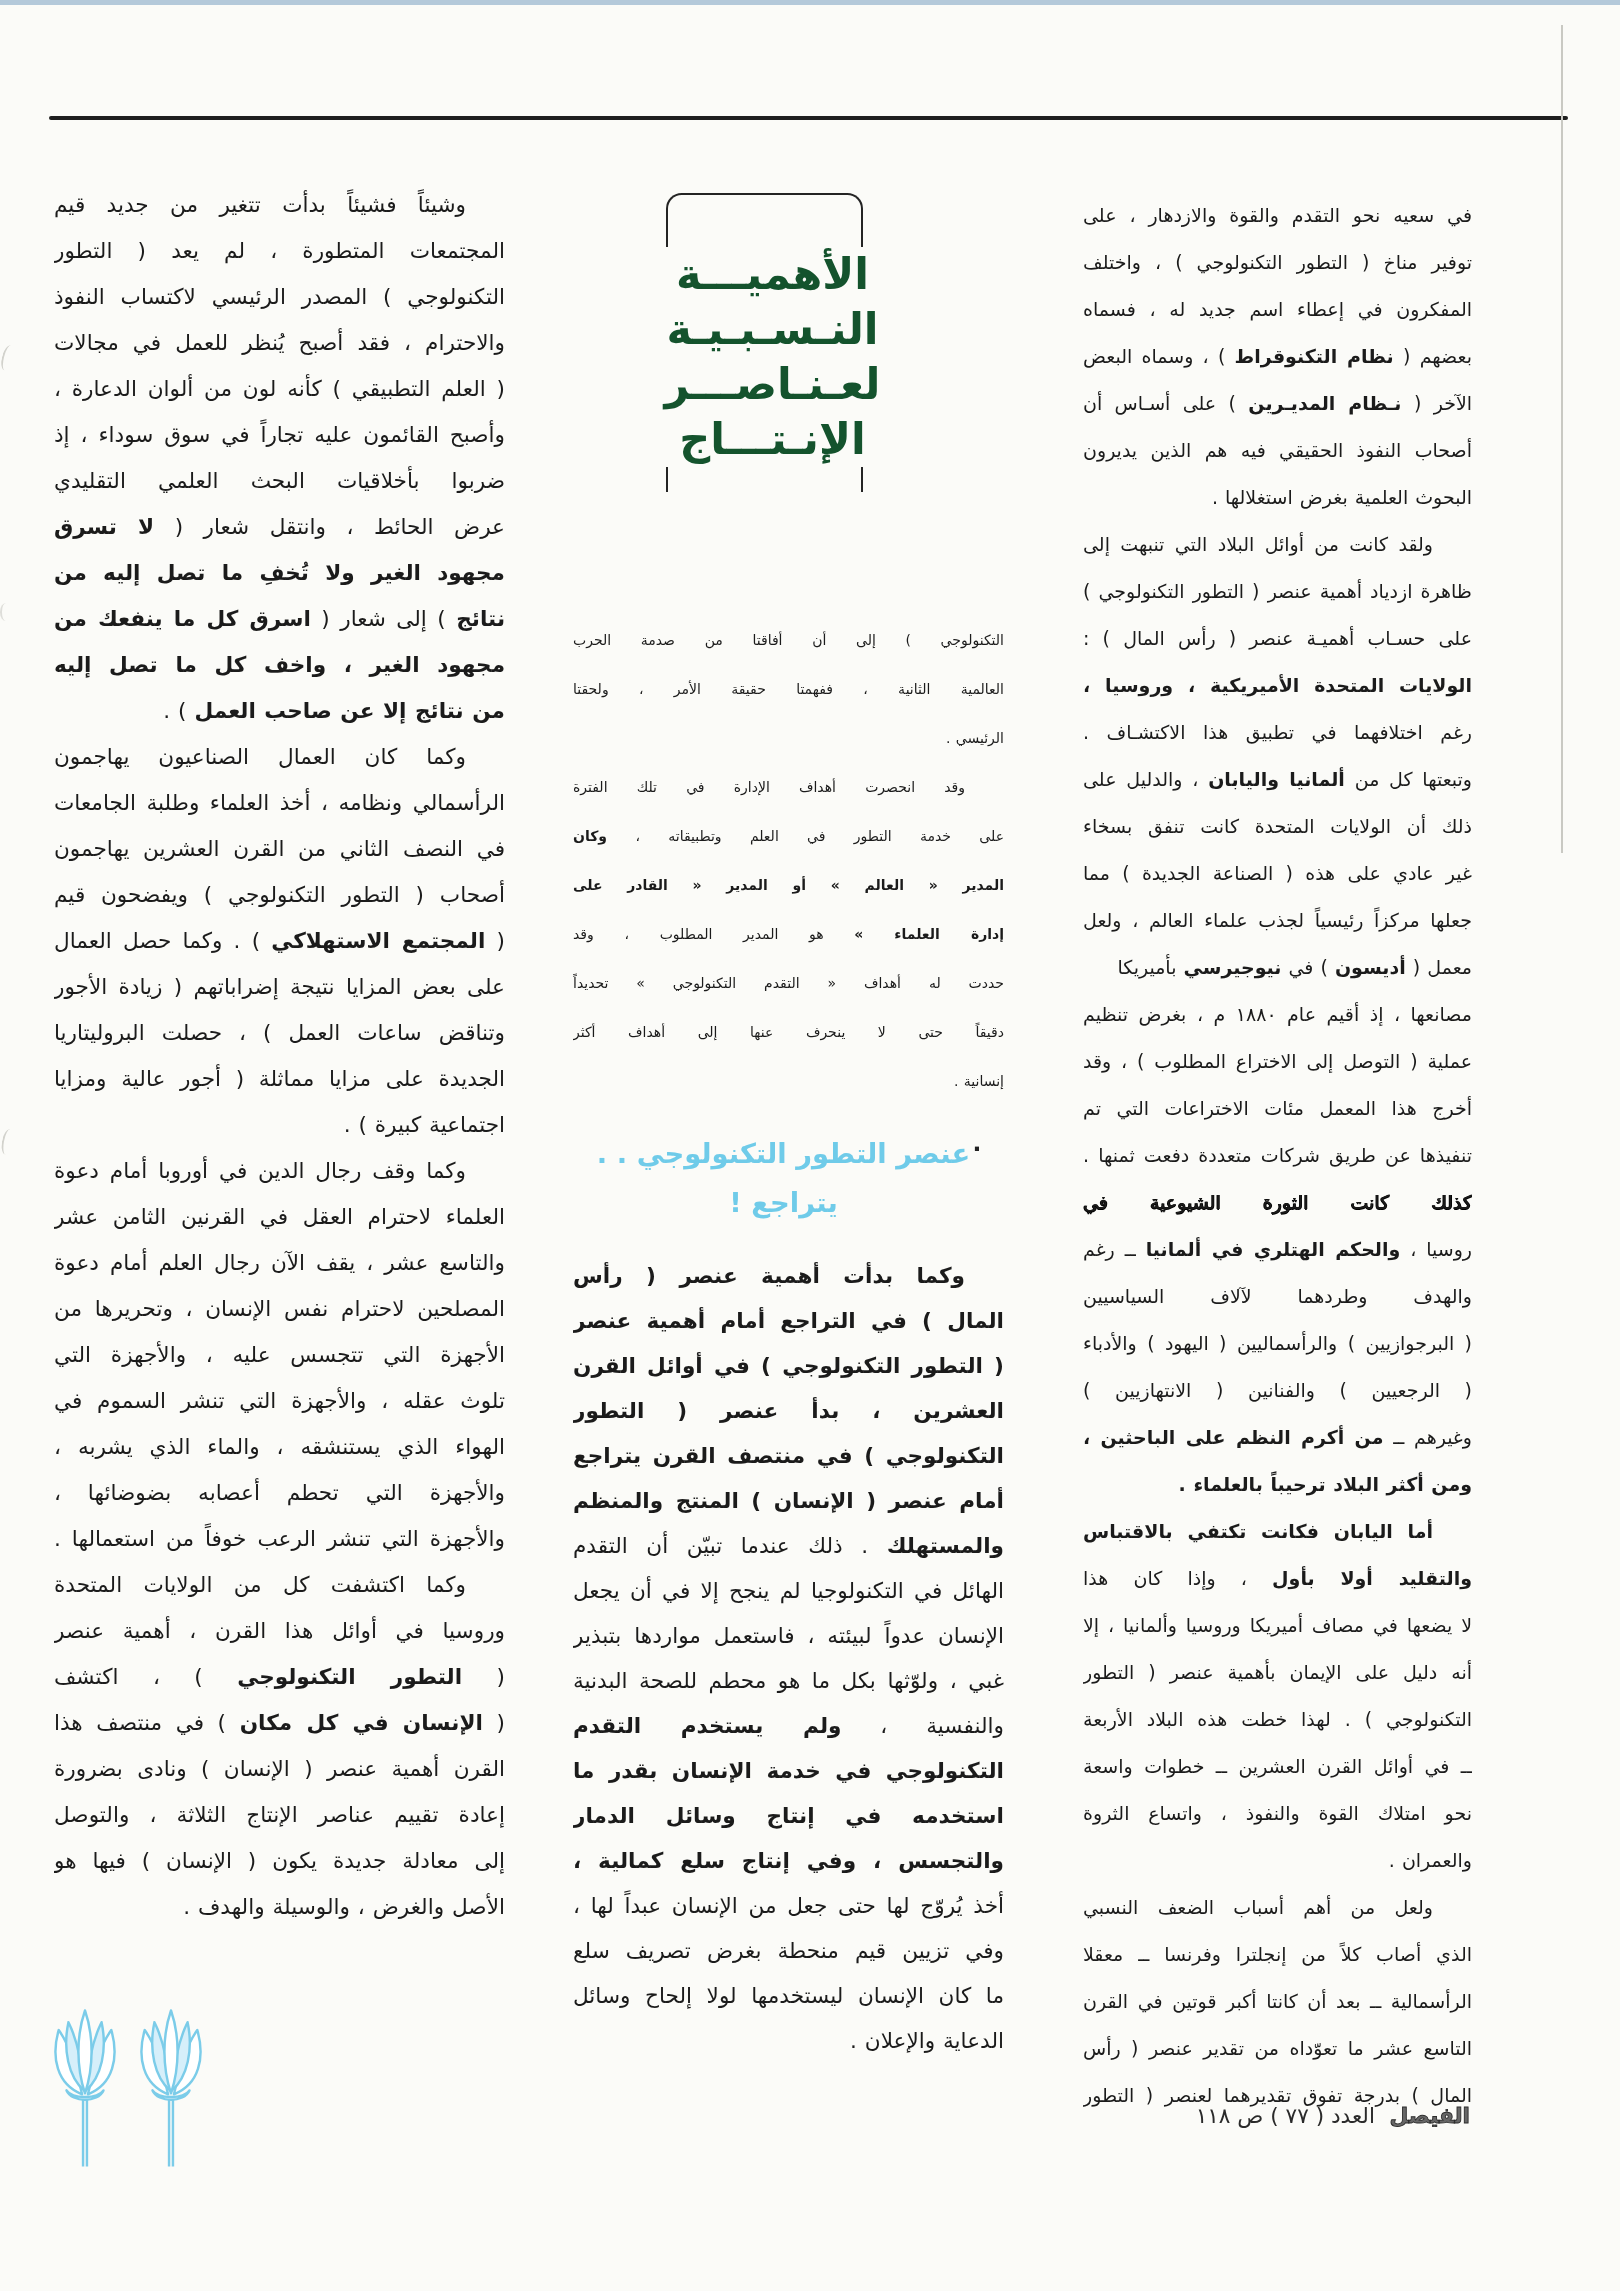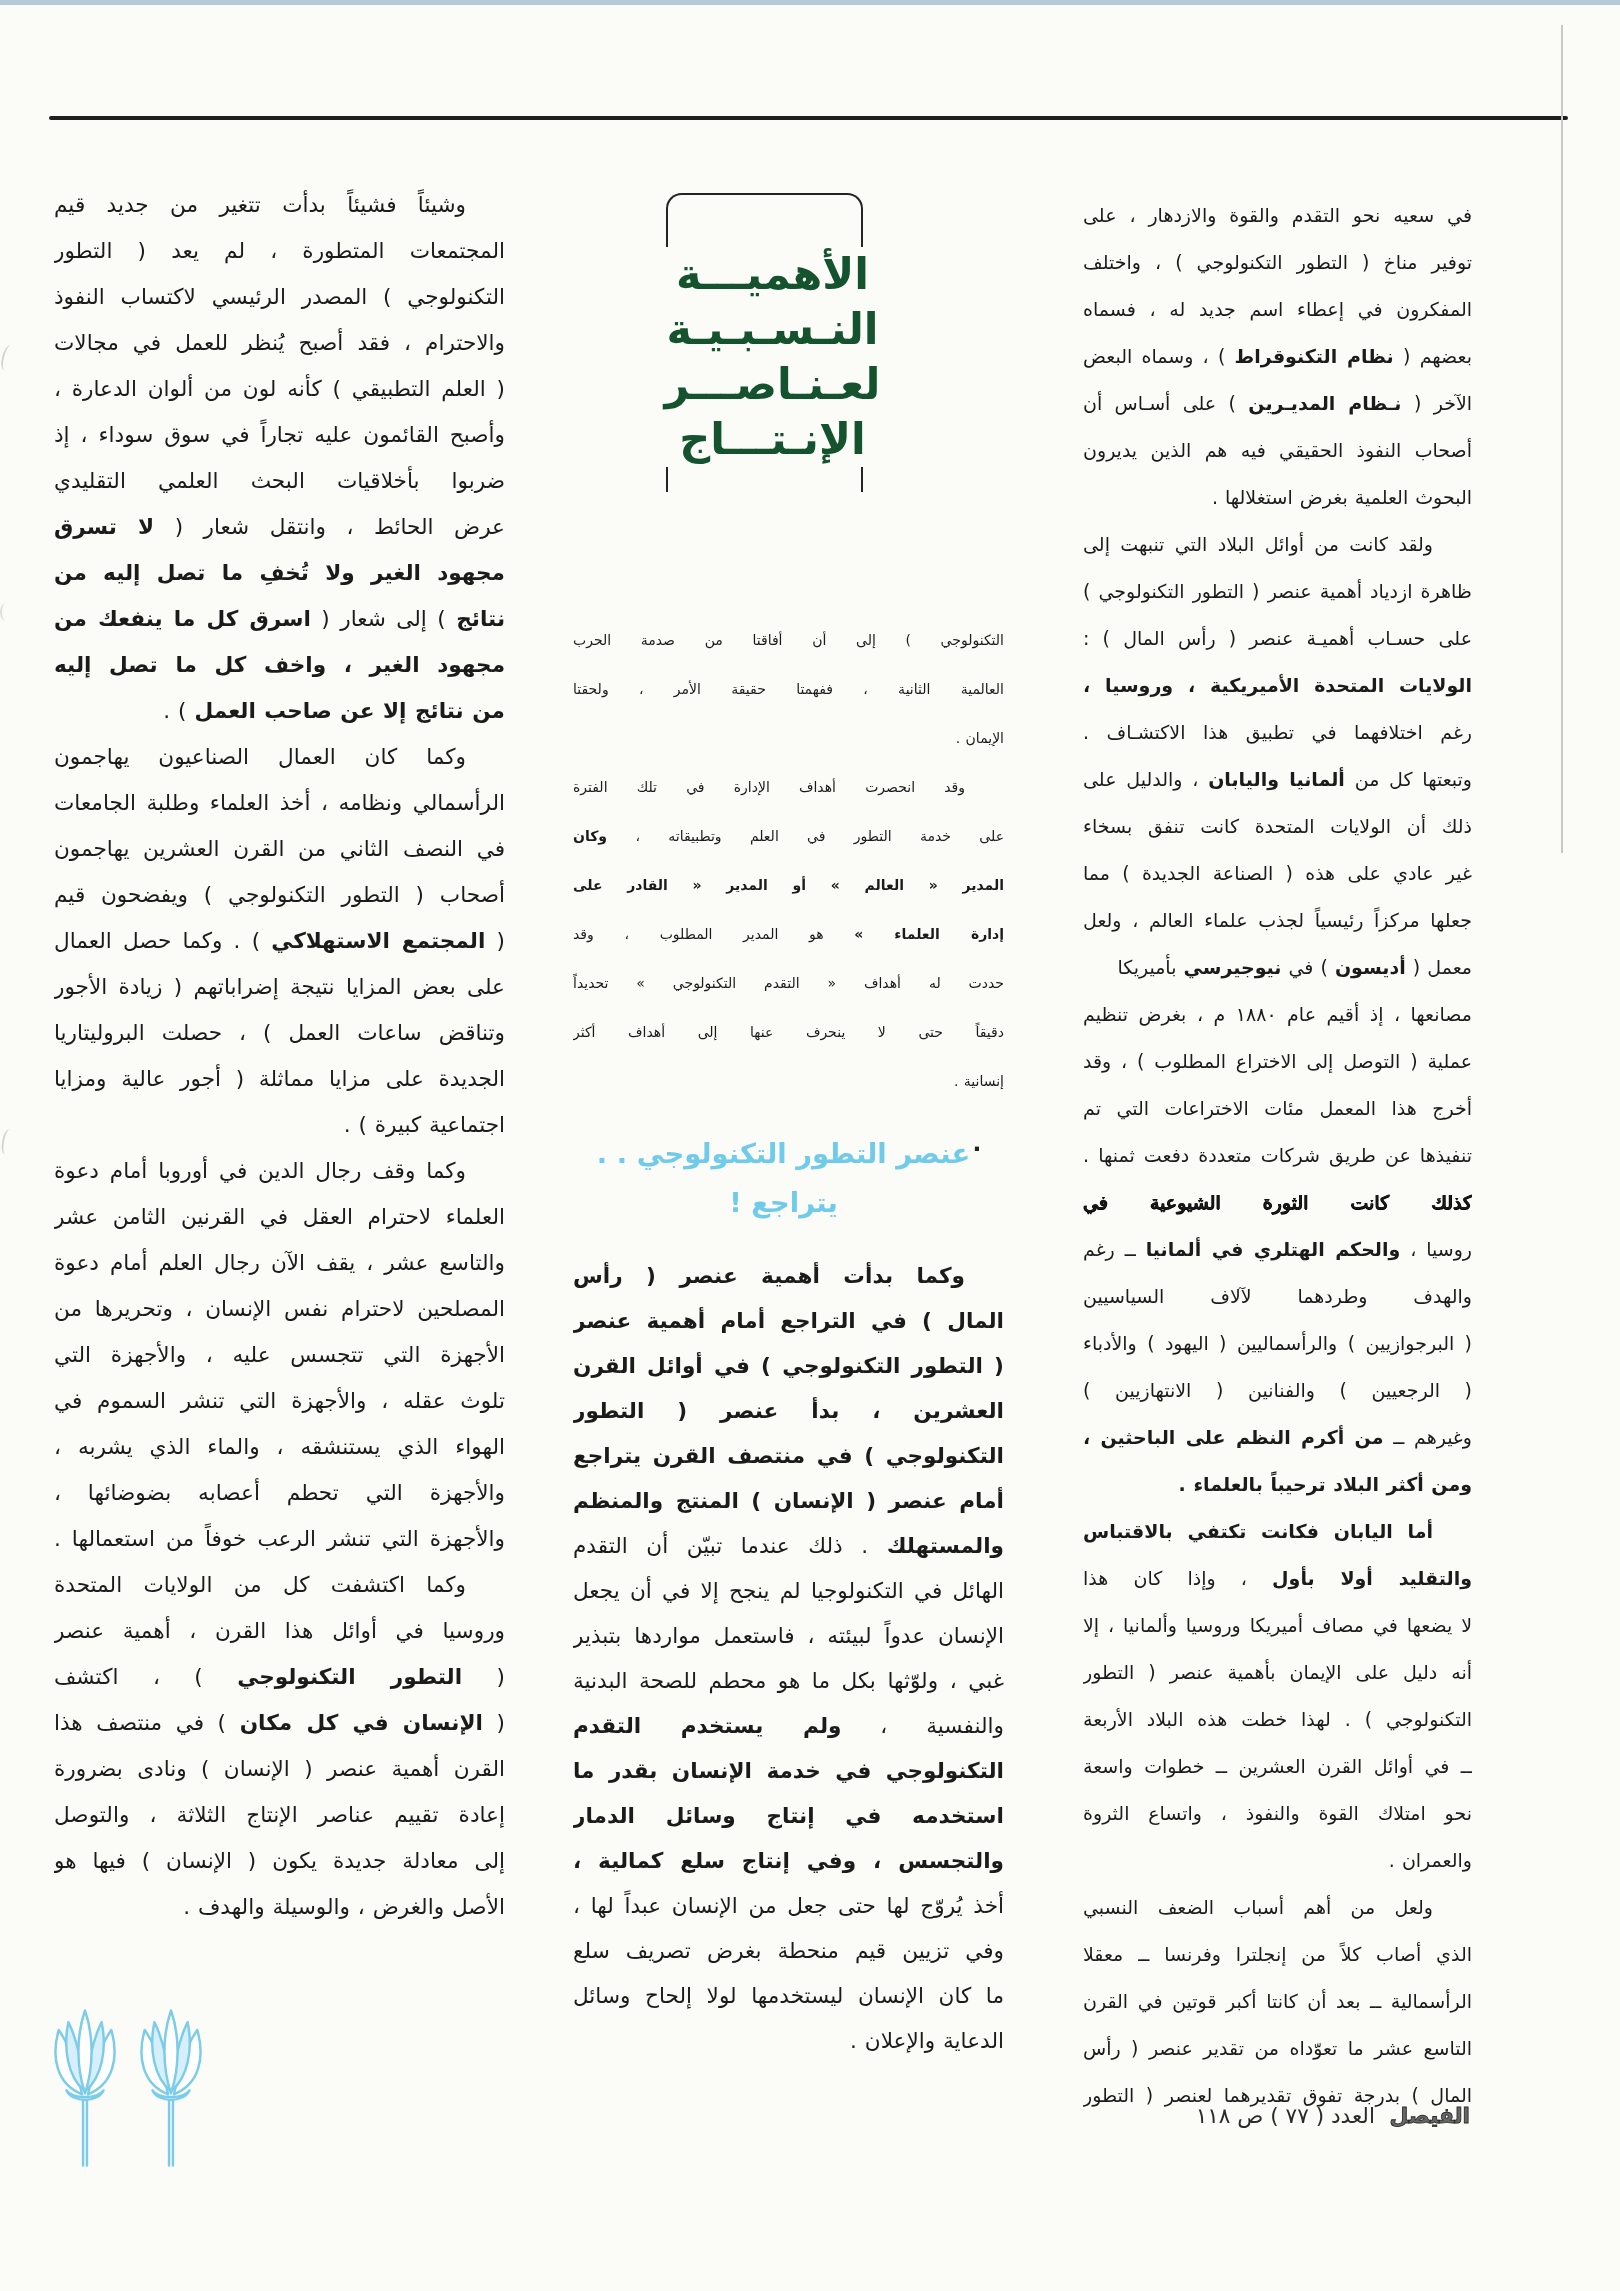--- a/index.html
+++ b/index.html
@@ -127,21 +127,21 @@
     <div class="line end"><span>والعمران .</span></div>
     <div class="line ind"><span>ولعل من أهم أسباب الضعف النسبي</span></div>
     <div class="line"><span>الذي أصاب كلاً من إنجلترا وفرنسا ــ معقلا</span></div>
     <div class="line"><span>الرأسمالية ــ بعد أن كانتا أكبر قوتين في القرن</span></div>
     <div class="line"><span>التاسع عشر ما تعوّداه من تقدير عنصر ( رأس</span></div>
     <div class="line"><span>المال ) بدرجة تفوق تقديرهما لعنصر ( التطور</span></div>
   </div>
 <div class="col" id="col-mid-pre">
     <div class="line"><span>التكنولوجي ) إلى أن أفاقتا من صدمة الحرب</span></div>
     <div class="line"><span>العالمية الثانية ، ففهمتا حقيقة الأمر ، ولحقتا</span></div>
-    <div class="line end"><span>الإيمان .</span></div>
+    <div class="line end"><span>الرئيسي .</span></div>
     <div class="line ind"><span>وقد انحصرت أهداف الإدارة في تلك الفترة</span></div>
     <div class="line"><span>على خدمة التطور في العلم وتطبيقاته ، </span><span class="b">وكان</span></div>
     <div class="line"><span class="b">المدير « العالم » أو المدير « القادر على</span></div>
     <div class="line"><span class="b">إدارة العلماء »</span><span> هو المدير المطلوب ، وقد</span></div>
     <div class="line"><span>حددت له أهداف « التقدم التكنولوجي » تحديداً</span></div>
     <div class="line"><span>دقيقاً حتى لا ينحرف عنها إلى أهداف أكثر</span></div>
     <div class="line end"><span>إنسانية .</span></div>
   </div>
 
 <div class="subhead">

